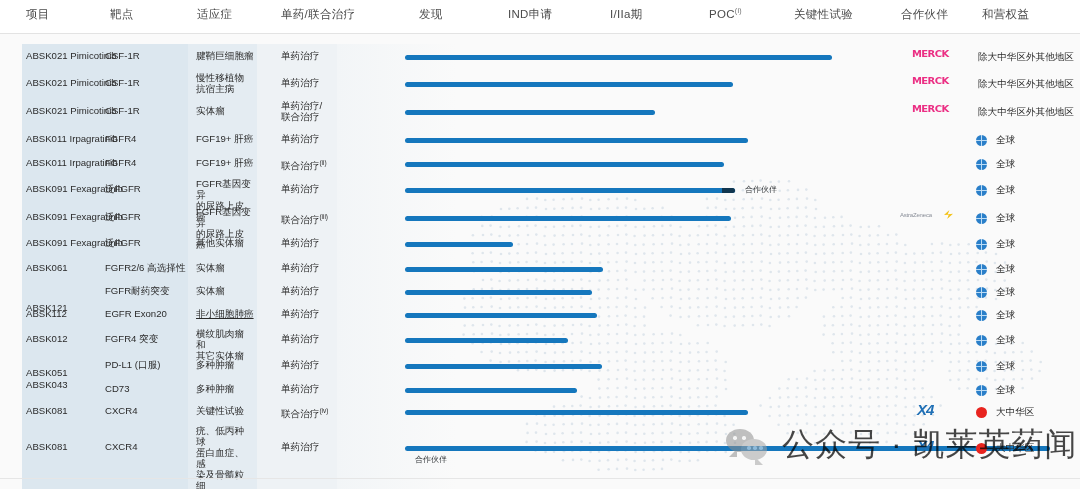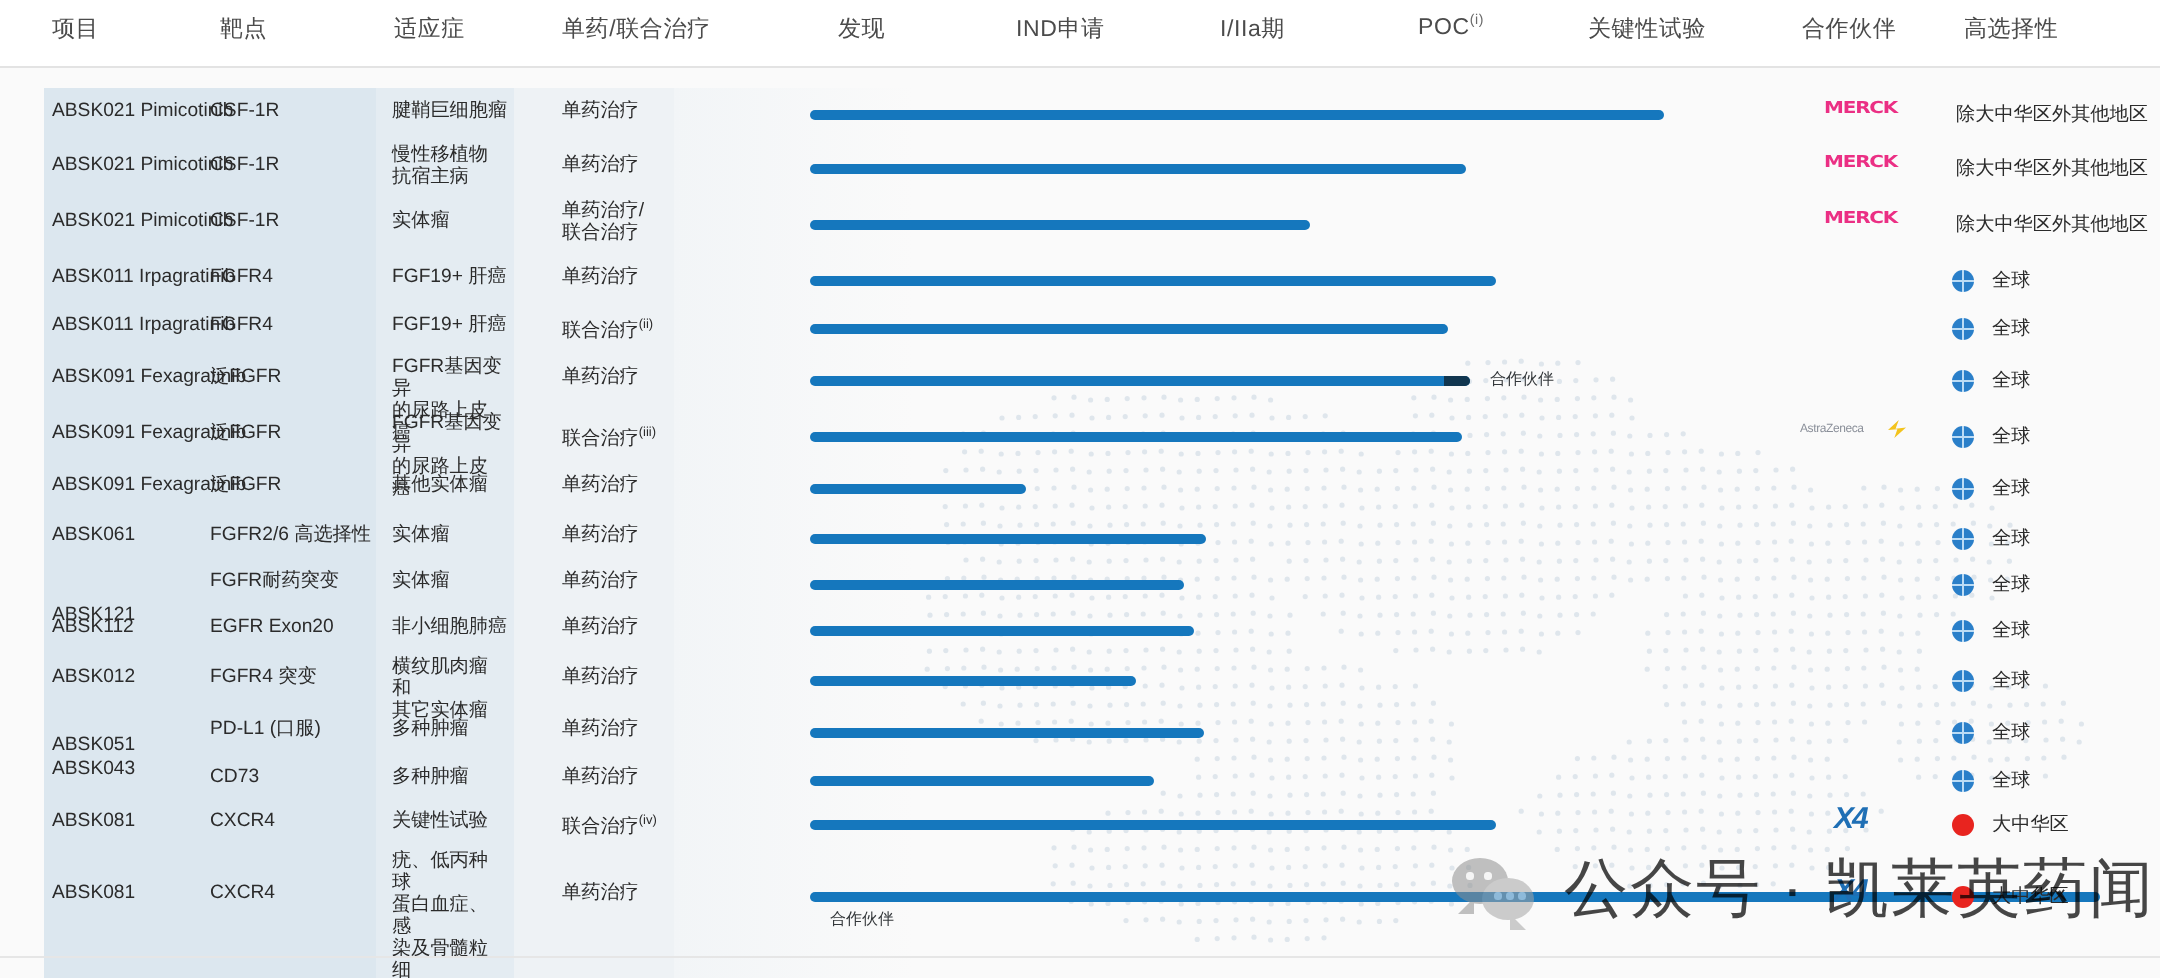--- a/index.html
+++ b/index.html
@@ -1598,21 +1598,21 @@
         <div class="cell c-target" style="top: 285px;">FGFR耐药突变</div>
         <div class="cell c-indication" style="top: 285px;">实体瘤</div>
         <div class="cell c-therapy" style="top: 285px;">单药治疗</div>
         <div class="bar" style="left: 405px; top: 290px; width: 187px; background: rgb(21, 119, 189);"></div>
         <div class="globe" style="top: 287px; background: rgb(42, 127, 201);"></div>
         <div class="rights rights-global" style="top: 286px;">全球</div>
       </div>
       <div class="row" style="top: 0px;">
         <div class="cell c-project" style="top: 308px;">ABSK112</div>
         <div class="cell c-target" style="top: 308px;">EGFR Exon20</div>
-        <div class="cell c-indication" style="top: 308px;">非小细胞肺癌</div>
+        <div class="cell c-indication" style="top: 308px; text-decoration: underline;">非小细胞肺癌</div>
         <div class="cell c-therapy" style="top: 308px;">单药治疗</div>
         <div class="bar" style="left: 405px; top: 313px; width: 192px; background: rgb(21, 119, 189);"></div>
         <div class="globe" style="top: 310px; background: rgb(42, 127, 201);"></div>
         <div class="rights rights-global" style="top: 309px;">全球</div>
       </div>
       <div class="row" style="top: 0px;">
         <div class="cell c-project" style="top: 333px;">ABSK012</div>
         <div class="cell c-target" style="top: 333px;">FGFR4 突变</div>
         <div class="cell c-indication wrap" style="top: 327.5px;">横纹肌肉瘤和<br>其它实体瘤</div>
         <div class="cell c-therapy" style="top: 333px;">单药治疗</div>
@@ -1665,21 +1665,21 @@
       <div class="hdr" style="left: 26px;">项目</div>
       <div class="hdr" style="left: 110px;">靶点</div>
       <div class="hdr" style="left: 197px;">适应症</div>
       <div class="hdr" style="left: 281px;">单药/联合治疗</div>
       <div class="hdr" style="left: 419px;">发现</div>
       <div class="hdr" style="left: 508px;">IND申请</div>
       <div class="hdr" style="left: 610px;">I/IIa期</div>
       <div class="hdr" style="left: 709px;">POC<sup>(i)</sup></div>
       <div class="hdr" style="left: 794px;">关键性试验</div>
       <div class="hdr" style="left: 901px;">合作伙伴</div>
-      <div class="hdr" style="left: 982px;">高选择性</div>
+      <div class="hdr" style="left: 982px;">和营权益</div>
     </div>
 
   <div id="watermark">
     <div id="wm-icon">
       <div class="wm-b1"></div>
       <div class="wm-b2"></div>
       <div class="wm-dot" style="left:7px;top:9px;"></div>
       <div class="wm-dot" style="left:16px;top:9px;"></div>
       <div class="wm-dot" style="left:21px;top:19px;"></div>
       <div class="wm-dot" style="left:27px;top:19px;"></div>

